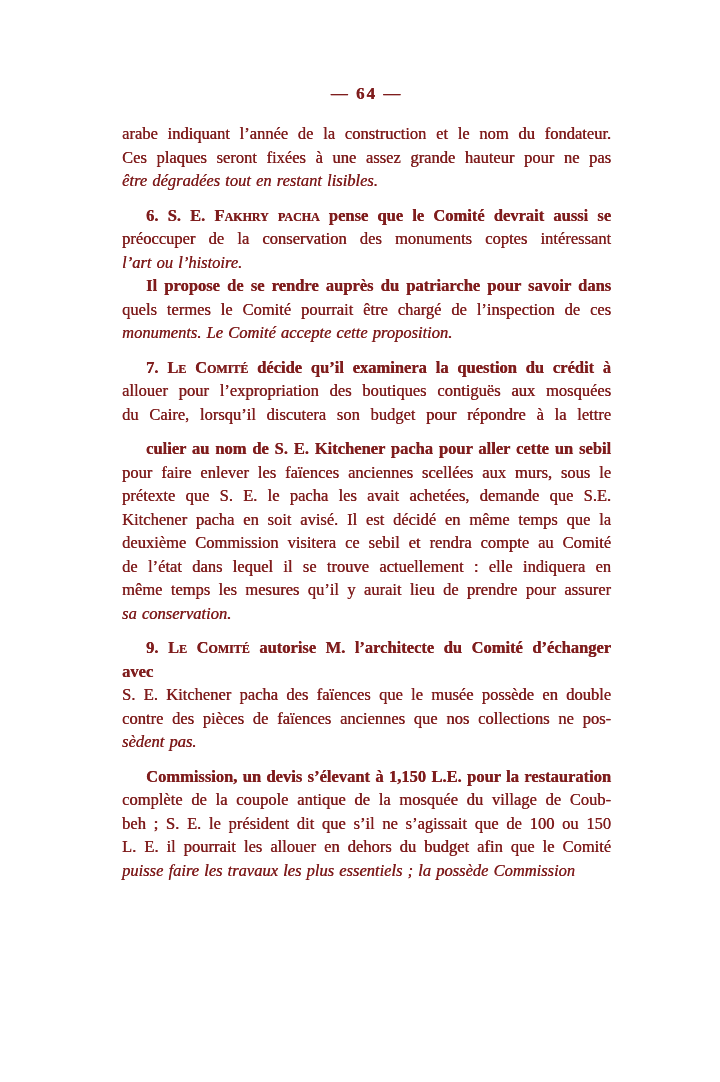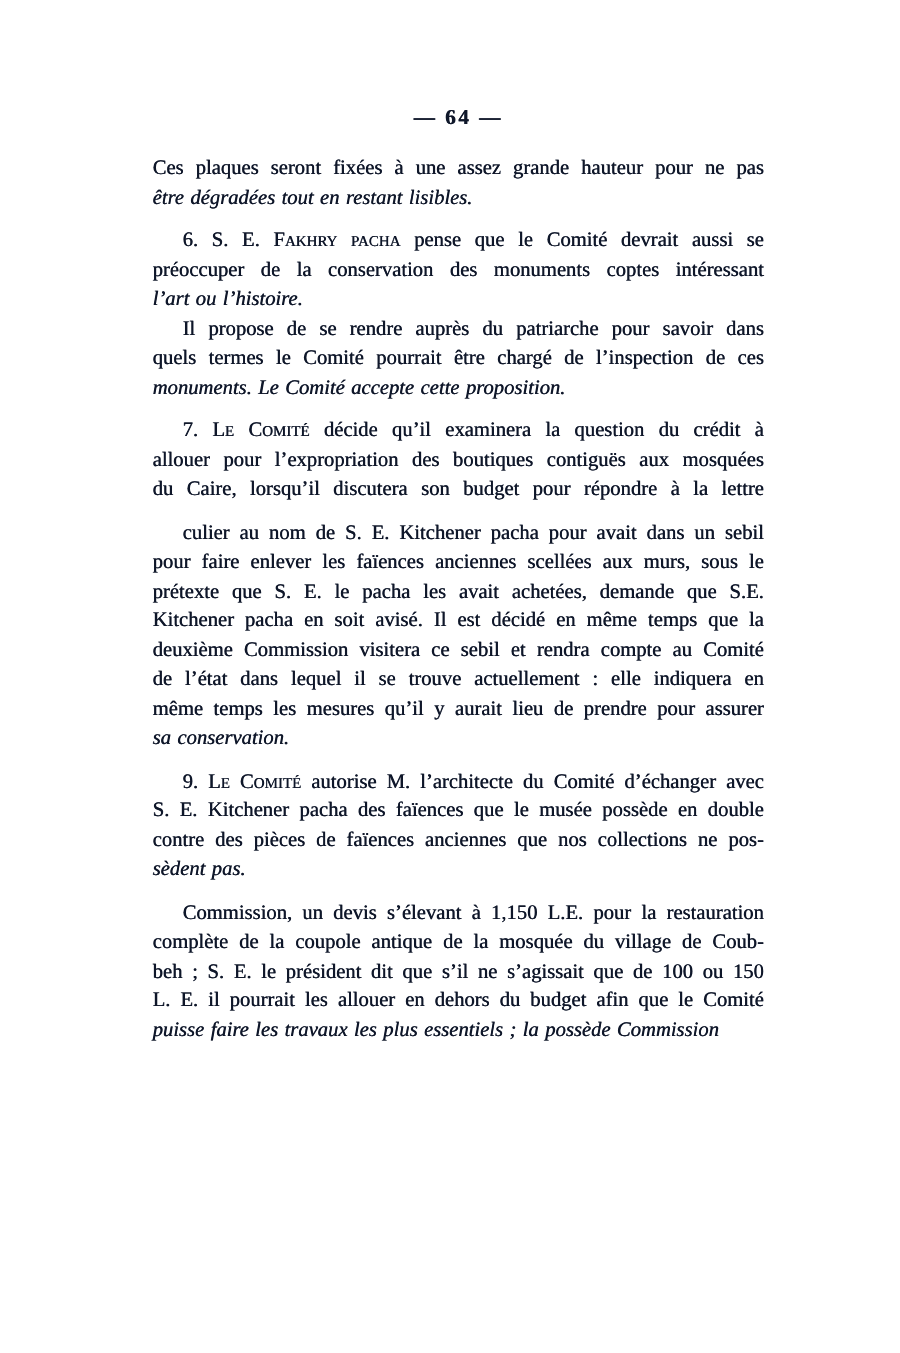--- a/index.html
+++ b/index.html
@@ -38,50 +38,51 @@
     min-height: 23.5px;
     text-align: justify;
     text-align-last: justify;
     word-spacing: 1px;
   }
   .line.last {
     text-align: center;
     text-align-last: left;
     font-style: italic;
   }
-  .para.indent .line:first-child { text-indent: 24px; }
+  .para.indent .line:first-child { text-indent: 24px; font-weight: bold; }
   .sc { font-variant: small-caps; }
 </style>
 </head>
 <body>
 
-<div class="page" style="color: #0f172a; background: rgb(255, 255, 255);">
+<div class="page" style="color: #7f1d1d; background: rgb(255, 255, 255);">
   <div class="page-number">— 64 —</div>
   <div class="text-block">
       <div class="para">
+        <div class="line">arabe indiquant l’année de la construction et le nom du fondateur.</div>
         <div class="line">Ces plaques seront fixées à une assez grande hauteur pour ne pas</div>
         <div class="line last">être dégradées tout en restant lisibles.</div>
       </div>
       <div class="para gap indent">
         <div class="line">6. S. E. <span class="sc">Fakhry pacha</span> pense que le Comité devrait aussi se</div>
         <div class="line">préoccuper de la conservation des monuments coptes intéressant</div>
         <div class="line last">l’art ou l’histoire.</div>
       </div>
       <div class="para indent">
         <div class="line">Il propose de se rendre auprès du patriarche pour savoir dans</div>
         <div class="line">quels termes le Comité pourrait être chargé de l’inspection de ces</div>
         <div class="line last">monuments. Le Comité accepte cette proposition.</div>
       </div>
       <div class="para gap indent">
         <div class="line">7. <span class="sc">Le Comité</span> décide qu’il examinera la question du crédit à</div>
         <div class="line">allouer pour l’expropriation des boutiques contiguës aux mosquées</div>
         <div class="line">du Caire, lorsqu’il discutera son budget pour répondre à la lettre</div>
       </div>
       <div class="para gap indent">
-        <div class="line">culier au nom de S. E. Kitchener pacha pour avait dans un sebil</div>
+        <div class="line">culier au nom de S. E. Kitchener pacha pour aller cette un sebil</div>
         <div class="line">pour faire enlever les faïences anciennes scellées aux murs, sous le</div>
         <div class="line">prétexte que S. E. le pacha les avait achetées, demande que S.E.</div>
         <div class="line">Kitchener pacha en soit avisé. Il est décidé en même temps que la</div>
         <div class="line">deuxième Commission visitera ce sebil et rendra compte au Comité</div>
         <div class="line">de l’état dans lequel il se trouve actuellement : elle indiquera en</div>
         <div class="line">même temps les mesures qu’il y aurait lieu de prendre pour assurer</div>
         <div class="line last">sa conservation.</div>
       </div>
       <div class="para gap indent">
         <div class="line">9. <span class="sc">Le Comité</span> autorise M. l’architecte du Comité d’échanger avec</div>

